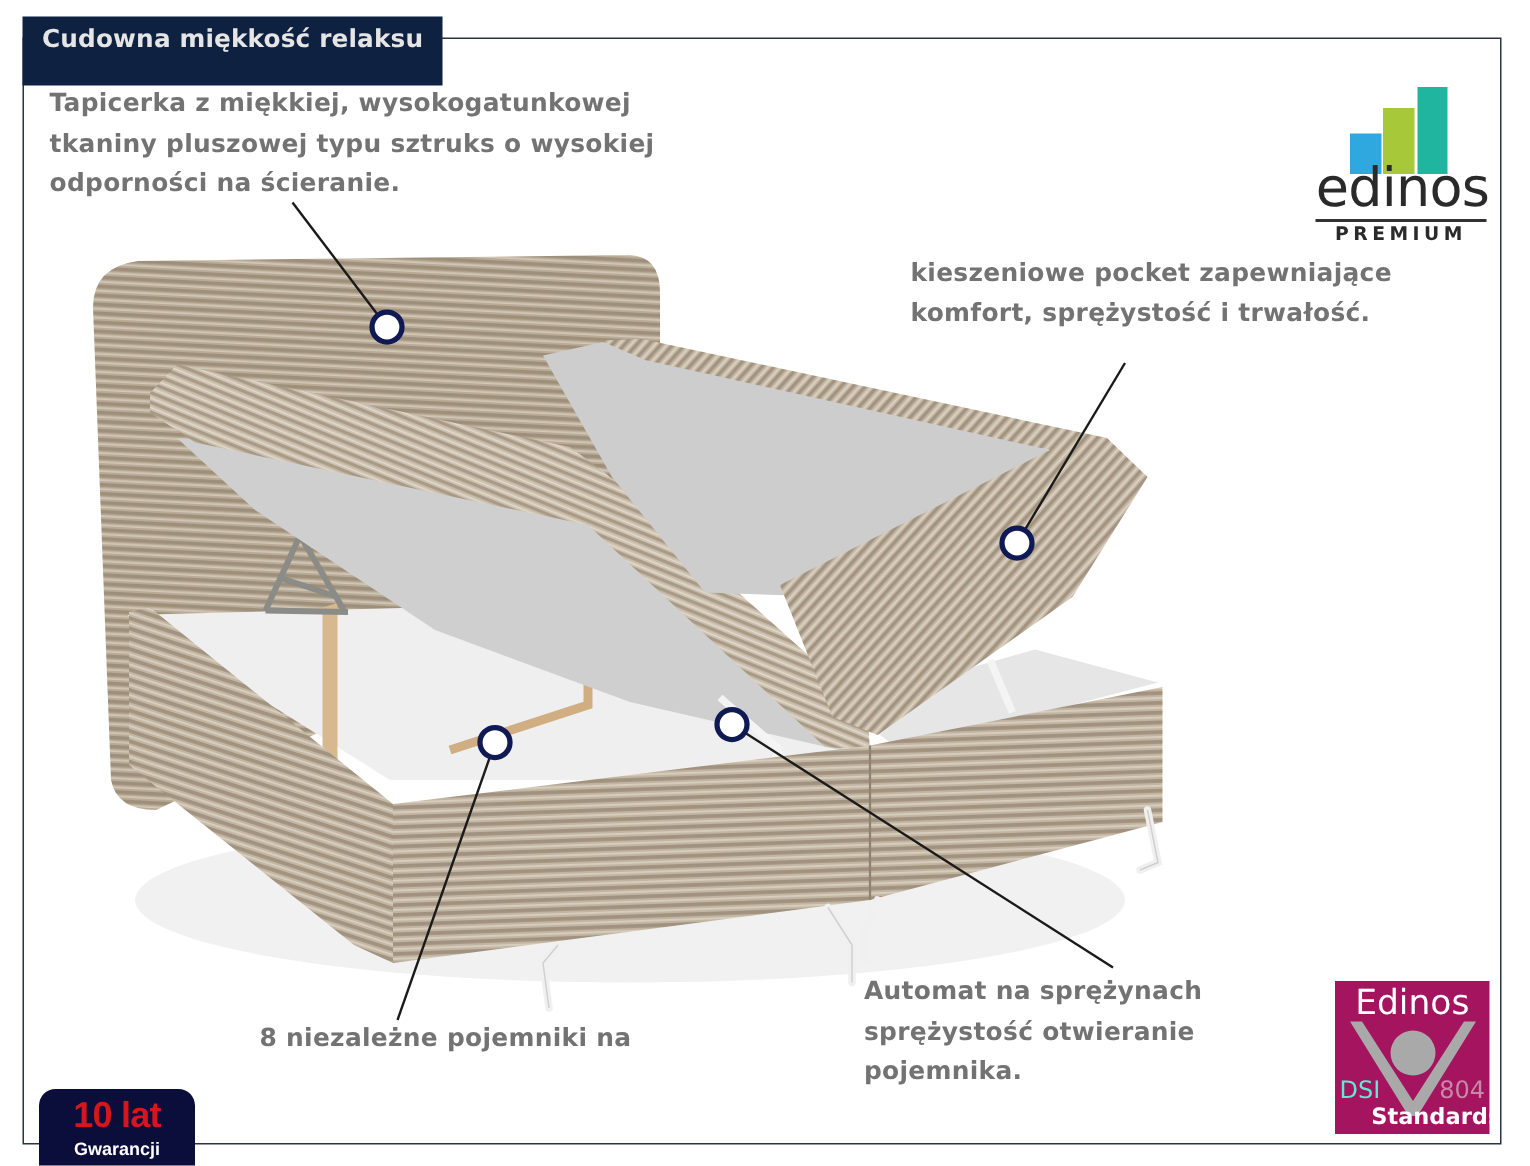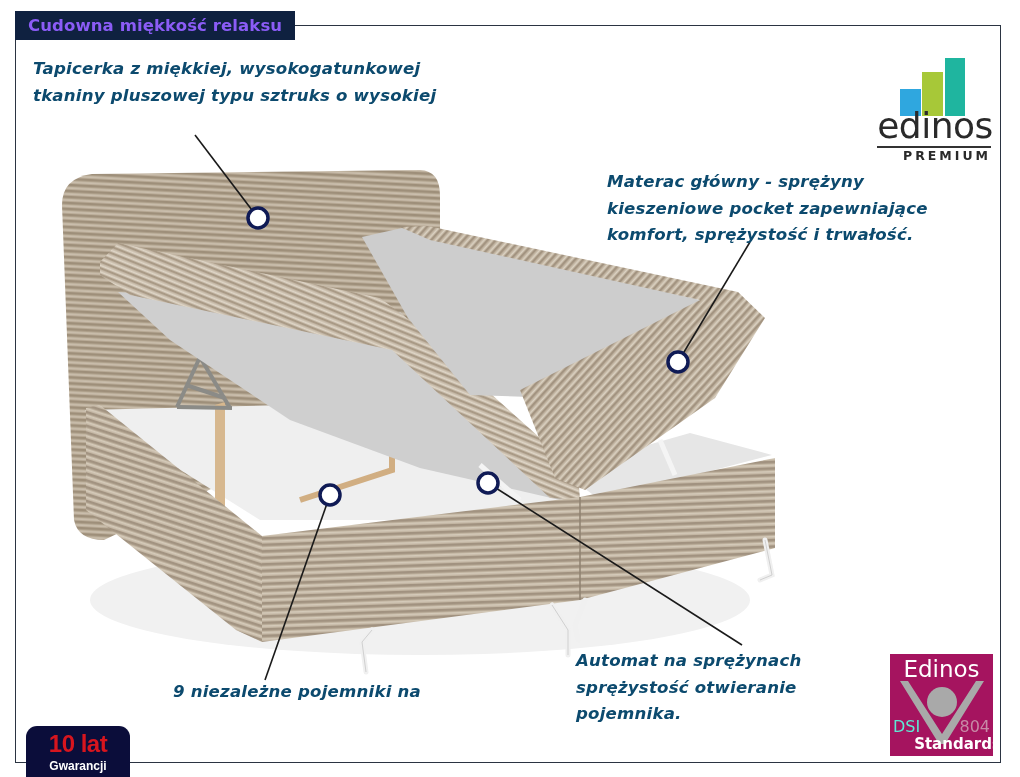--- a/index.html
+++ b/index.html
@@ -1,36 +1,36 @@
 <!DOCTYPE html>
 <html><head>
 <meta charset="utf-8">
 <style>
   html, body { margin:0; padding:0; background:#ffffff; }
   body { width:1020px; height:777px; position:relative; overflow:hidden;
          font-family:"DejaVu Sans", "Liberation Sans", sans-serif; }
   .frame { position:absolute; left:15px; top:25px; width:986px; height:738px;
            border:1.5px solid #2b3442; box-sizing:border-box; }
-  .title-box { position:absolute; left:15px; top:11px; height:29px; padding:0 13px 0 13px;
-               background:#0f2140; color:#8b5cf6; font-weight:bold; font-size:16.5px;
+  .title-box { position:absolute; left:15px; top:11px; height:46px; padding:0 13px 0 13px;
+               background:#0f2140; color:#e5e5e5; font-weight:bold; font-size:16.5px;
                line-height:29px; white-space:nowrap; letter-spacing:0.1px; }
-  .callout { position:absolute; color:#0c4a6e; font-weight:bold; font-size:16.6px;
-             line-height:26.5px; white-space:nowrap; letter-spacing:0.2px;font-style:italic; }
+  .callout { position:absolute; color:#737373; font-weight:bold; font-size:16.6px;
+             line-height:26.5px; white-space:nowrap; letter-spacing:0.2px; }
   .callout div { display:block; }
   .art { position:absolute; left:0; top:0; }
   .logo { position:absolute; left:862px; top:38px; width:136px; height:130px; }
   .logo .bar { position:absolute; bottom:52px; }
   .logo .b1 { left:38px; width:21px; height:27px; background:#2fa7df; }
   .logo .b2 { left:60px; width:21px; height:44px; background:#a7c838; }
   .logo .b3 { left:83px; width:20px; height:58px; background:#1fb59f; }
   .logo .word { position:absolute; left:10px; top:68px; width:126px; text-align:center;
                 font-family:"DejaVu Sans", sans-serif; font-size:36px; color:#2a2a2a;
                 letter-spacing:-0.5px; line-height:40px; }
   .logo .rule { position:absolute; left:15px; top:108px; width:114px; height:1.5px; background:#333; }
-  .logo .prem { position:absolute; left:15px; top:110px; width:114px; text-align:right;
+  .logo .prem { position:absolute; left:15px; top:110px; width:114px; text-align:center;
                 font-size:12.5px; letter-spacing:3px; color:#2a2a2a; font-weight:bold; line-height:16px; }
   .warranty { position:absolute; left:26px; top:690px; width:104px; height:64px;
               background:#0b0d3a; border-radius:11px; text-align:center;margin-top:36px; }
   .warranty .years { color:#d7151e; font-weight:bold; font-size:24px; line-height:26px;
                      padding-top:5px; font-family:"Liberation Sans", sans-serif; letter-spacing:-0.5px; }
   .warranty .sub { color:#ffffff; font-weight:bold; font-size:12px; line-height:18px;
                    font-family:"Liberation Sans", sans-serif; }
   .standards { position:absolute; left:890px; top:654px; width:103px; height:102px;
                background:#a5145f; overflow:hidden; }
   .standards .brand { position:absolute; left:0; top:2px; width:103px; text-align:center;
@@ -146,30 +146,30 @@
     <circle cx="330" cy="495" r="10" fill="#ffffff" stroke="#0f1a55" stroke-width="3.5"></circle>
     <circle cx="488" cy="483" r="10" fill="#ffffff" stroke="#0f1a55" stroke-width="3.5"></circle>
   </g>
 </svg>
 
 <div class="title-box">Cudowna miękkość relaksu</div>
 
 <div class="callout" style="left:33px; top:56px;">
   <div>Tapicerka z miękkiej, wysokogatunkowej</div>
   <div>tkaniny pluszowej typu sztruks o wysokiej</div>
+  <div>odporności na ścieranie.</div>
 </div>
 
 <div class="callout" style="left:607px; top:169px;">
-  <div>Materac główny - sprężyny</div>
   <div>kieszeniowe pocket zapewniające</div>
   <div>komfort, sprężystość i trwałość.</div>
 </div>
 
 <div class="callout" style="left:173px; top:679px;">
-  <div>9 niezależne pojemniki na</div>
+  <div>8 niezależne pojemniki na</div>
 </div>
 
 <div class="callout" style="left:576px; top:648px;">
   <div>Automat na sprężynach</div>
   <div>sprężystość otwieranie</div>
   <div>pojemnika.</div>
 </div>
 
 <div class="logo">
   <div class="bar b1"></div>

